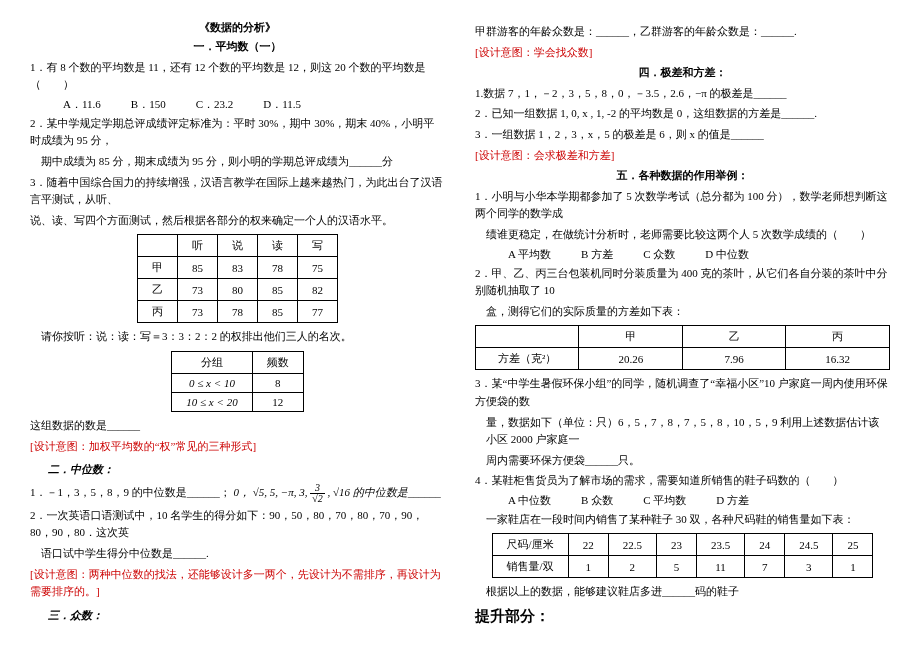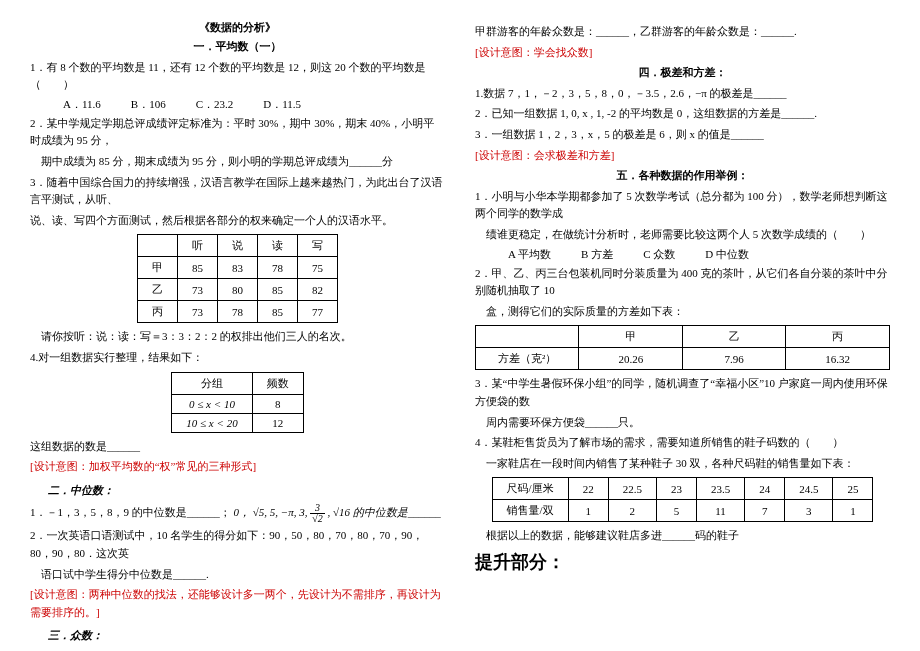--- a/index.html
+++ b/index.html
@@ -56,21 +56,21 @@
     font-size: 11px;
   }
   .red {
     color: #c00;
   }
   .bold {
     font-weight: bold;
     text-align: center;
   }
   .big {
-    font-size: 18px;
+    font-size: 15px;
     font-weight: bold;
   }
   .math {
     font-family: "Times New Roman", serif;
     font-style: italic;
   }
   .frac {
     display:inline-block;
     vertical-align:middle;
     text-align:center;
@@ -86,21 +86,21 @@
 <div class="page">
 
   <div class="col">
     <div class="title-main">《数据的分析》</div>
 
     <p class="bold">一．平均数（一）</p>
 
     <p>1．有 8 个数的平均数是 11，还有 12 个数的平均数是 12，则这 20 个数的平均数是（　　）</p>
     <div class="options">
       <span>A．11.6</span>
-      <span>B．106</span>
+      <span>B．150</span>
       <span>C．23.2</span>
       <span>D．11.5</span>
     </div>
 
     <p>2．某中学规定学期总评成绩评定标准为：平时 30%，期中 30%，期末 40%，小明平时成绩为 95 分，</p>
     <p class="indent">期中成绩为 85 分，期末成绩为 95 分，则小明的学期总评成绩为______分</p>
 
     <p>3．随着中国综合国力的持续增强，汉语言教学在国际上越来越热门，为此出台了汉语言平测试，从听、</p>
     <p>说、读、写四个方面测试，然后根据各部分的权来确定一个人的汉语水平。</p>
 
@@ -132,21 +132,20 @@
         <td>73</td>
         <td>78</td>
         <td>85</td>
         <td>77</td>
       </tr>
     </tbody>
       </table>
 
     <p class="indent">请你按听：说：读：写＝3：3：2：2 的权排出他们三人的名次。</p>
 
-    <p>4.对一组数据实行整理，结果如下：</p>
 
     <table>
       <tbody>
           <tr>
         <td>分组</td>
         <td>频数</td>
       </tr>
       <tr>
         <td class="math">0 ≤ x &lt; 10</td>
         <td>8</td>
@@ -212,23 +211,30 @@
         <td>方差（克²）</td>
         <td>20.26</td>
         <td>7.96</td>
         <td>16.32</td>
       </tr>
     </tbody>
       </table>
 
 
     <p>3．某“中学生暑假环保小组”的同学，随机调查了“幸福小区”10 户家庭一周内使用环保方便袋的数</p>
+    <p class="indent">量，数据如下（单位：只）6，5，7，8，7，5，8，10，5，9 利用上述数据估计该小区 2000 户家庭一</p>
     <p class="indent">周内需要环保方便袋______只。</p>
 
     <p>4．某鞋柜售货员为了解市场的需求，需要知道所销售的鞋子码数的（　　）</p>
+    <div class="options">
+      <span>A 中位数</span>
+      <span>B 众数</span>
+      <span>C 平均数</span>
+      <span>D 方差</span>
+    </div>
     <p class="indent">一家鞋店在一段时间内销售了某种鞋子 30 双，各种尺码鞋的销售量如下表：</p>
 
     <table>
       <tbody>
           <tr>
         <td>尺码/厘米</td>
         <td>22</td>
         <td>22.5</td>
         <td>23</td>
         <td>23.5</td>

